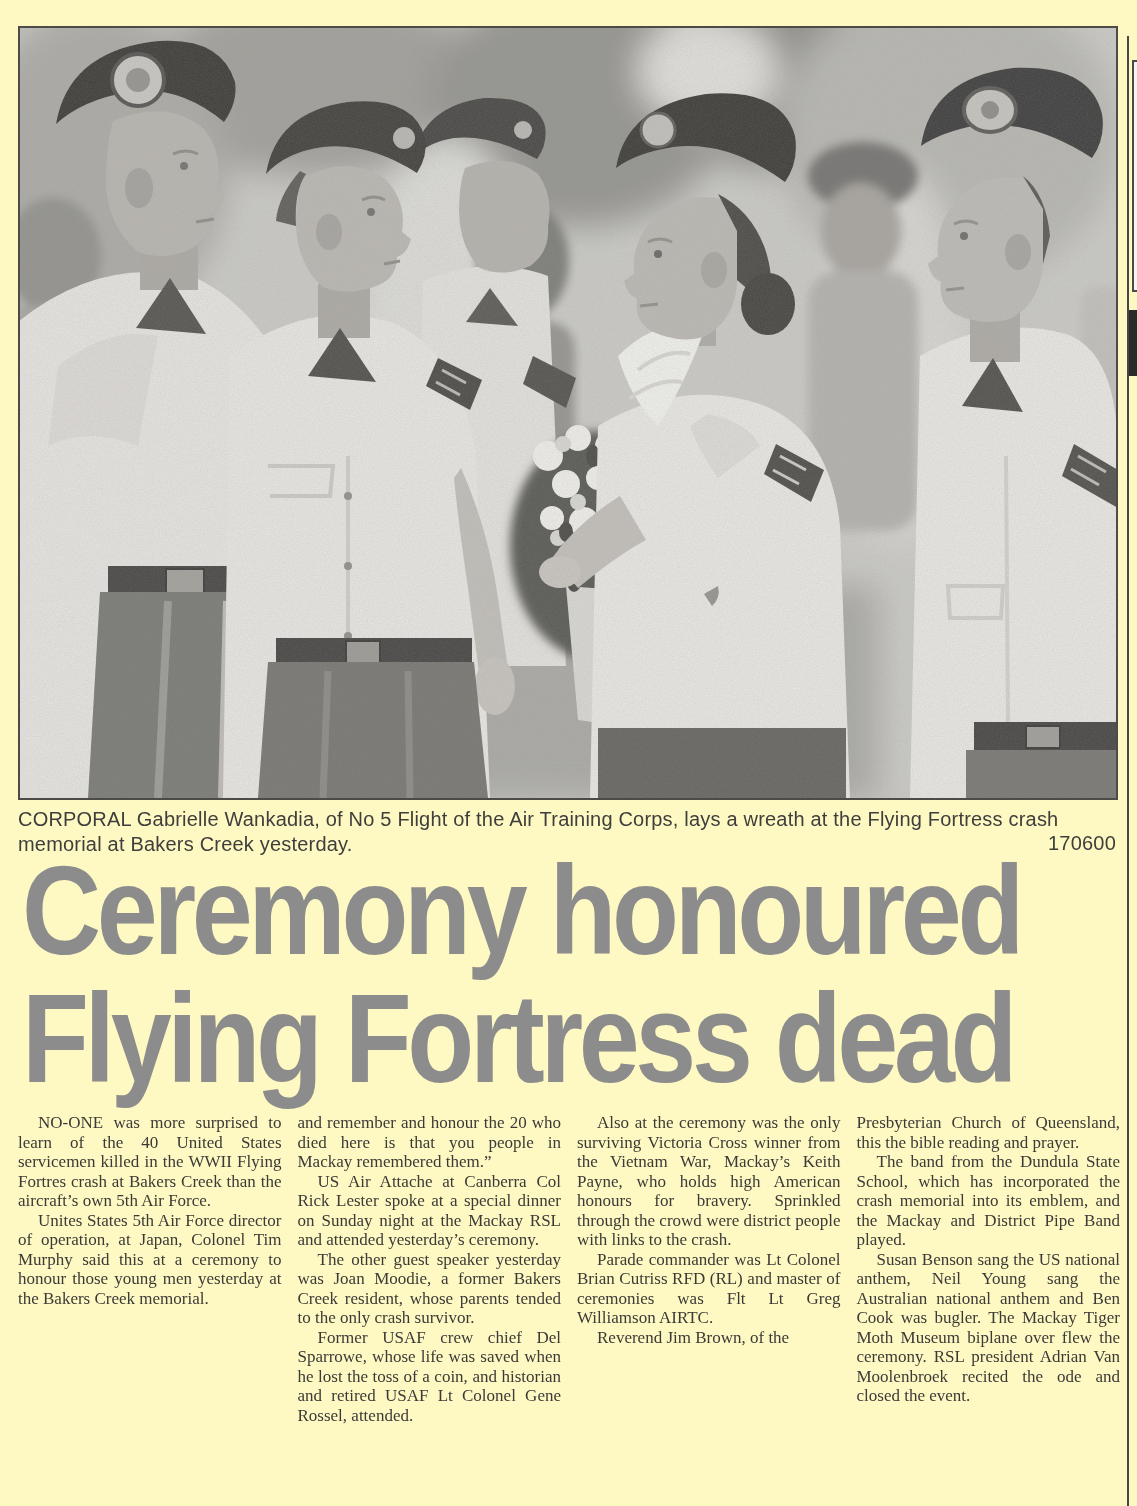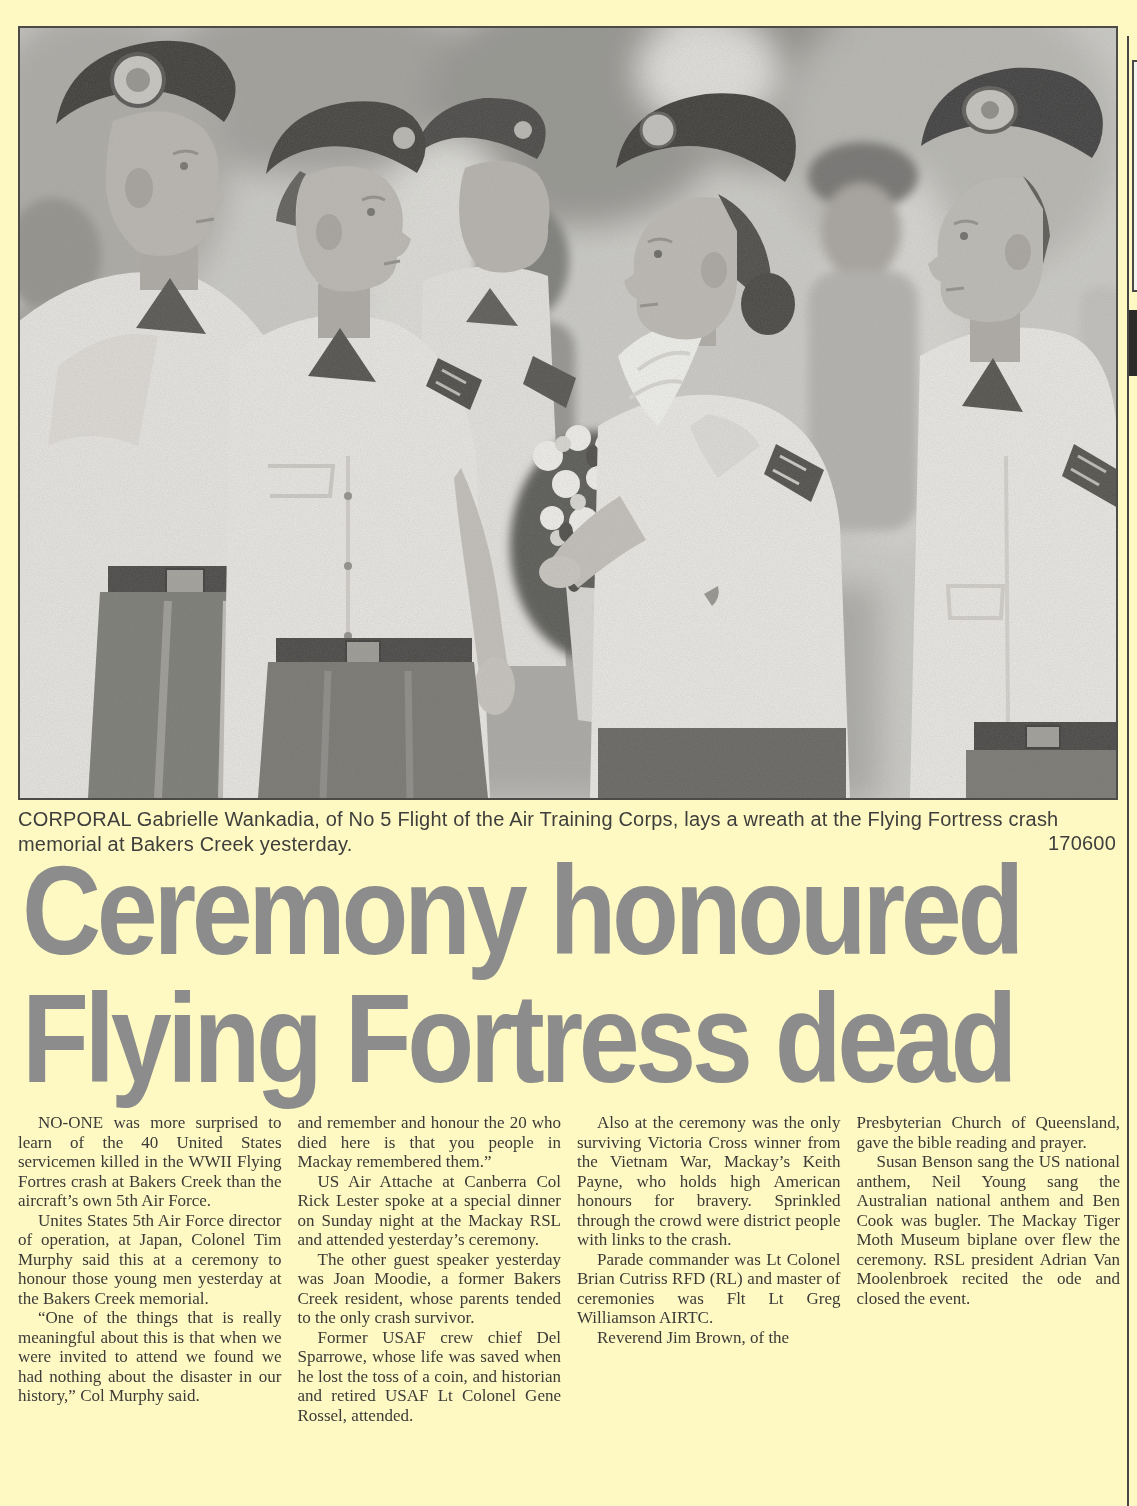--- a/index.html
+++ b/index.html
@@ -246,32 +246,32 @@
     <span class="photo-number">170600</span>
   </div>
 
   <h1 class="headline l1">Ceremony honoured</h1>
   <h1 class="headline l2">Flying Fortress dead</h1>
 
   <div class="columns" id="columns">
       <div class="col">
         <p>NO-ONE was more surprised to learn of the 40 United States servicemen killed in the WWII Flying Fortres crash at Bakers Creek than the aircraft’s own 5th Air Force.</p>
         <p>Unites States 5th Air Force director of operation, at Japan, Colonel Tim Murphy said this at a ceremony to honour those young men yesterday at the Bakers Creek memorial.</p>
-        <p>“One of the things that is really meaningful about this is that when we were invited to attend we found we had nothing about the disaster in our history,” Col Murphy said.</p>
       </div>
       <div class="col">
         <p class="cont">and remember and honour the 20 who died here is that you people in Mackay remembered them.”</p>
         <p>US Air Attache at Canberra Col Rick Lester spoke at a special dinner on Sunday night at the Mackay RSL and attended yesterday’s ceremony.</p>
         <p>The other guest speaker yesterday was Joan Moodie, a former Bakers Creek resident, whose parents tended to the only crash survivor.</p>
         <p>Former USAF crew chief Del Sparrowe, whose life was saved when he lost the toss of a coin, and historian and retired USAF Lt Colonel Gene Rossel, attended.</p>
       </div>
       <div class="col">
         <p>Also at the ceremony was the only surviving Victoria Cross winner from the Vietnam War, Mackay’s Keith Payne, who holds high American honours for bravery. Sprinkled through the crowd were district people with links to the crash.</p>
         <p>Parade commander was Lt Colonel Brian Cutriss RFD (RL) and master of ceremonies was Flt Lt Greg Williamson AIRTC.</p>
         <p>Reverend Jim Brown, of the</p>
       </div>
       <div class="col">
-        <p class="cont">Presbyterian Church of Queensland, gave the bible reading and prayer.</p>
+        <p class="cont">Presbyterian Church of Queensland, this the bible reading and prayer.</p>
+        <p>The band from the Dundula State School, which has incorporated the crash memorial into its emblem, and the Mackay and District Pipe Band played.</p>
         <p>Susan Benson sang the US national anthem, Neil Young sang the Australian national anthem and Ben Cook was bugler. The Mackay Tiger Moth Museum biplane over flew the ceremony. RSL president Adrian Van Moolenbroek recited the ode and closed the event.</p>
       </div>
     </div>
 
 </div>
 
 </body></html>

